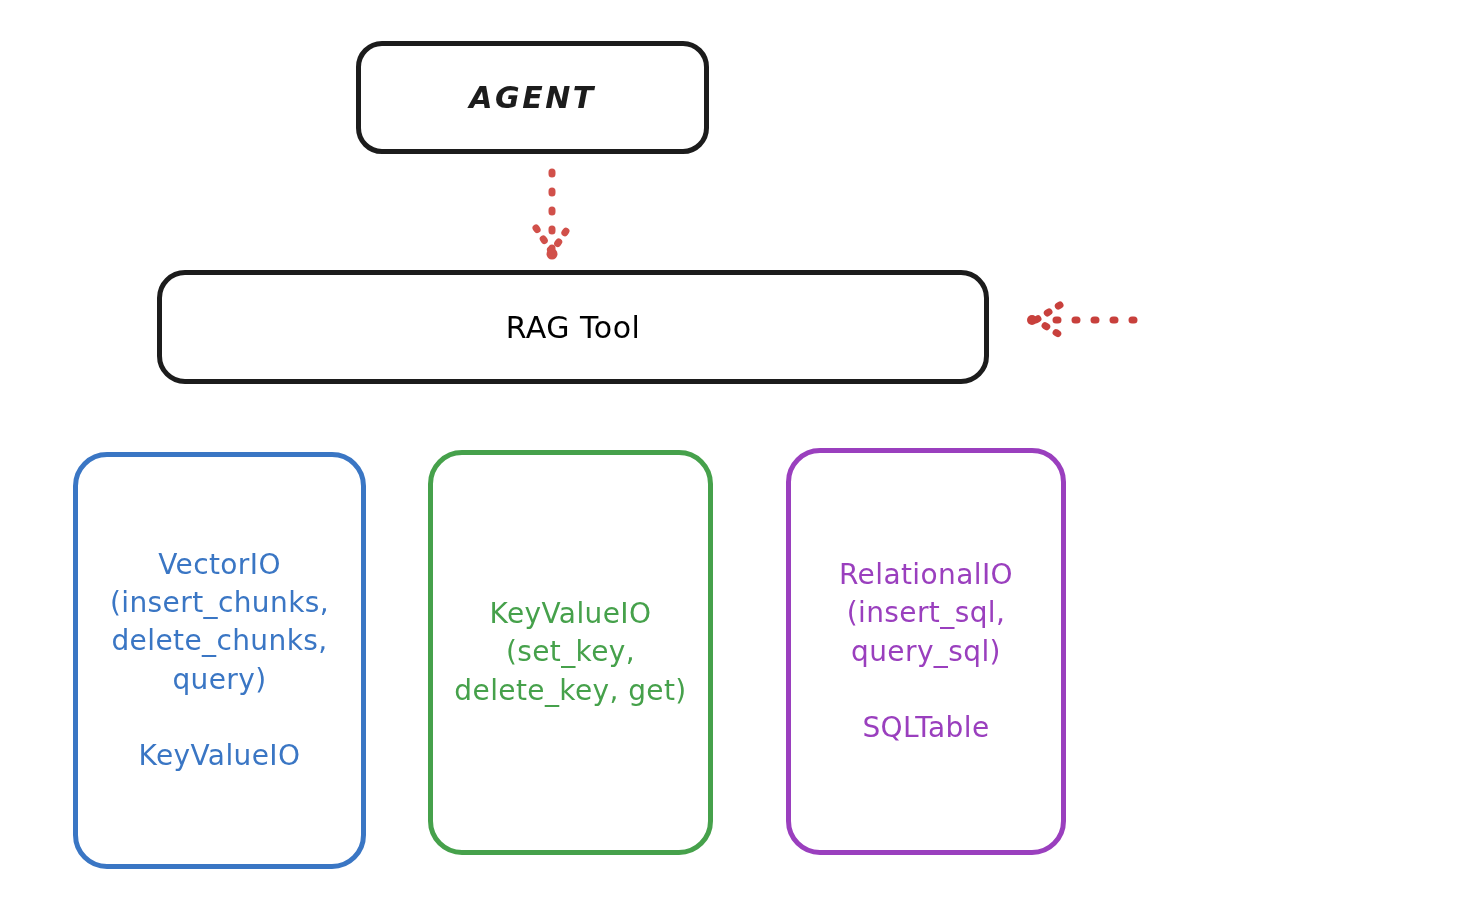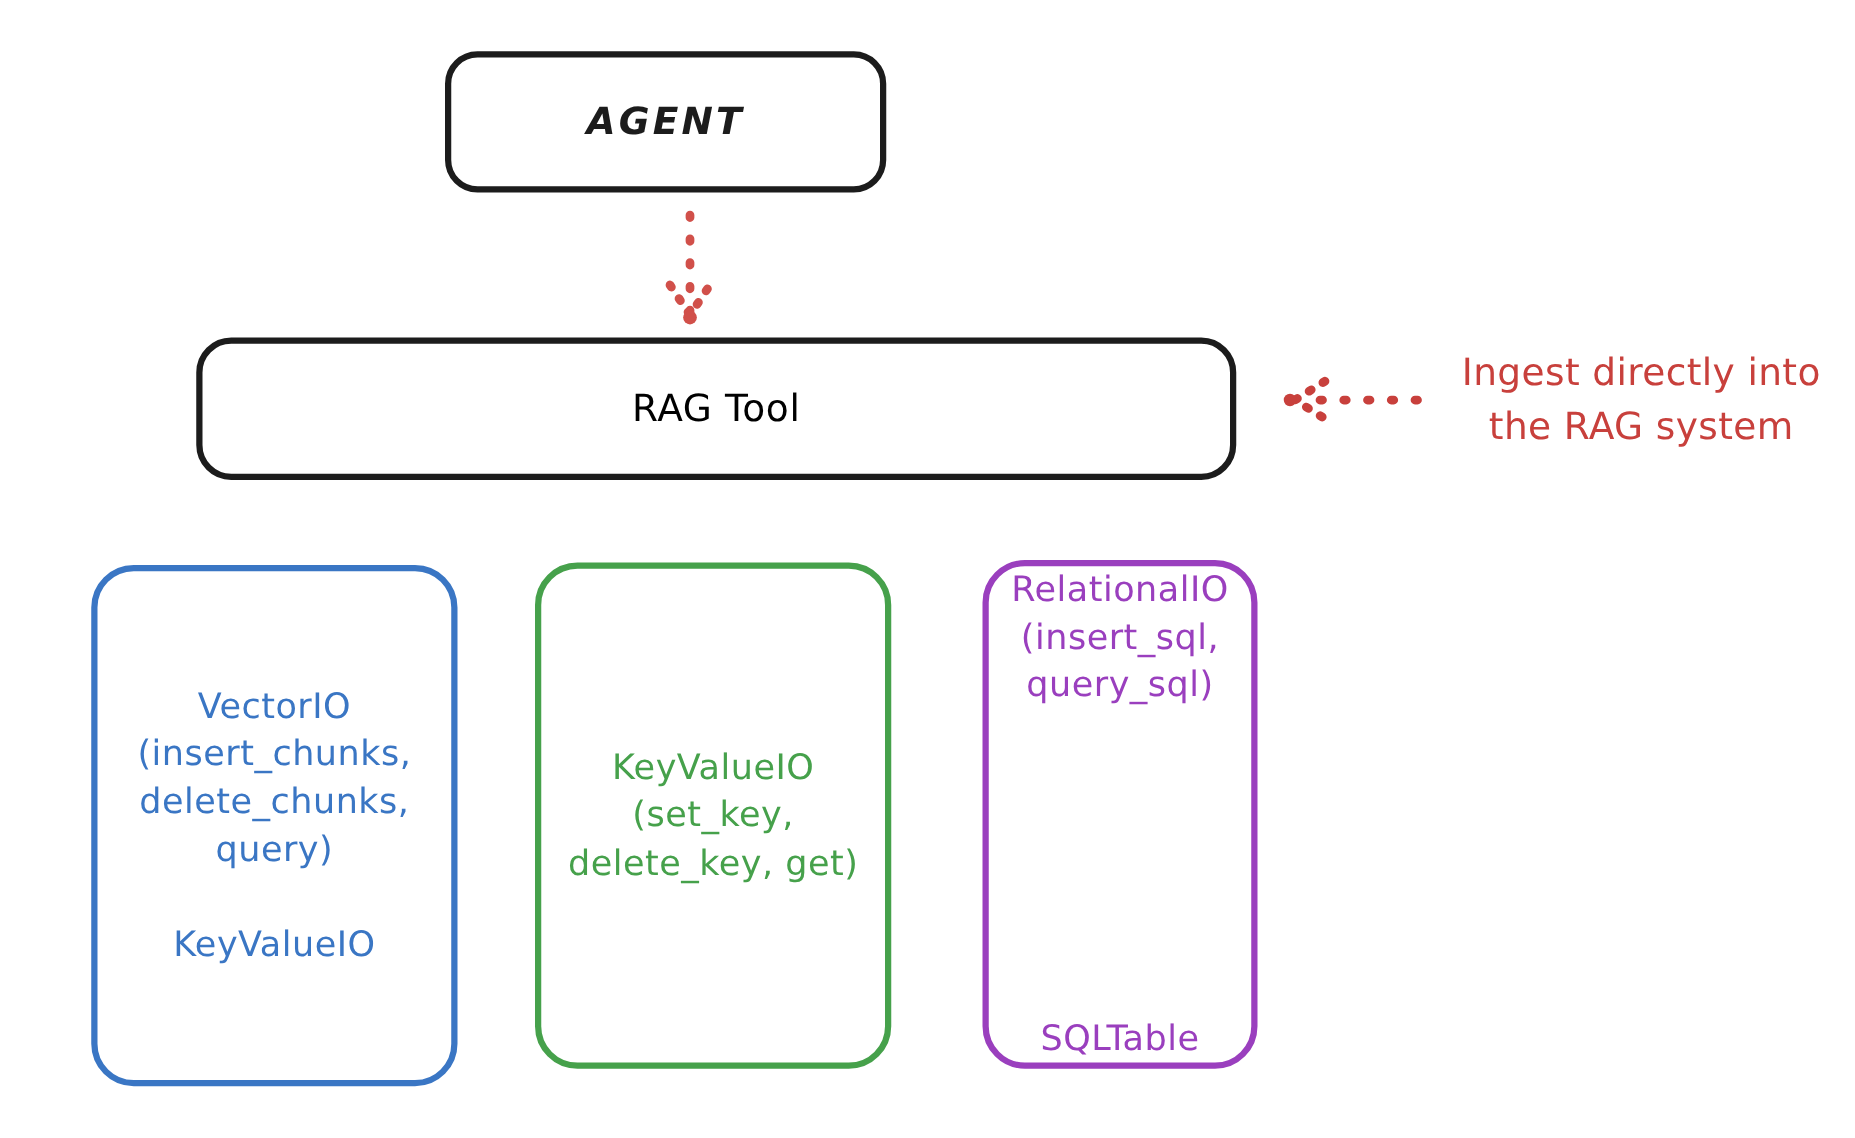--- a/index.html
+++ b/index.html
@@ -100,24 +100,23 @@
     width: 285px;
     height: 405px;
     border-color: #46a14b;
   }
   #keyvalueio-card .api-text,
   #keyvalueio-card .index-text { color: #46a14b; }
 
   #relationalio-card {
     left: 786px;
     top: 448px;
-    width: 220px;
+    width: 280px;
     height: 407px;
     border-color: #9a3fbe;
-    justify-content: space-between;
   }
   #relationalio-card .api-text,
   #relationalio-card .index-text { color: #9a3fbe; }
 
   
   #ingest-annotation {
     position: absolute;
     left: 1148px;
     top: 278px;
     width: 330px;
@@ -180,16 +179,14 @@
 delete_key, get)</span>
   </div>
 
   <div class="node provider-card" id="relationalio-card">
     <span class="api-text">RelationalIO
 (insert_sql,
 query_sql)</span>
     <span class="index-text">SQLTable</span>
   </div>
 
-  <div id="ingest-annotation">Ingest directly into
-the RAG system</div>
 
 </div>
 
 </body></html>

